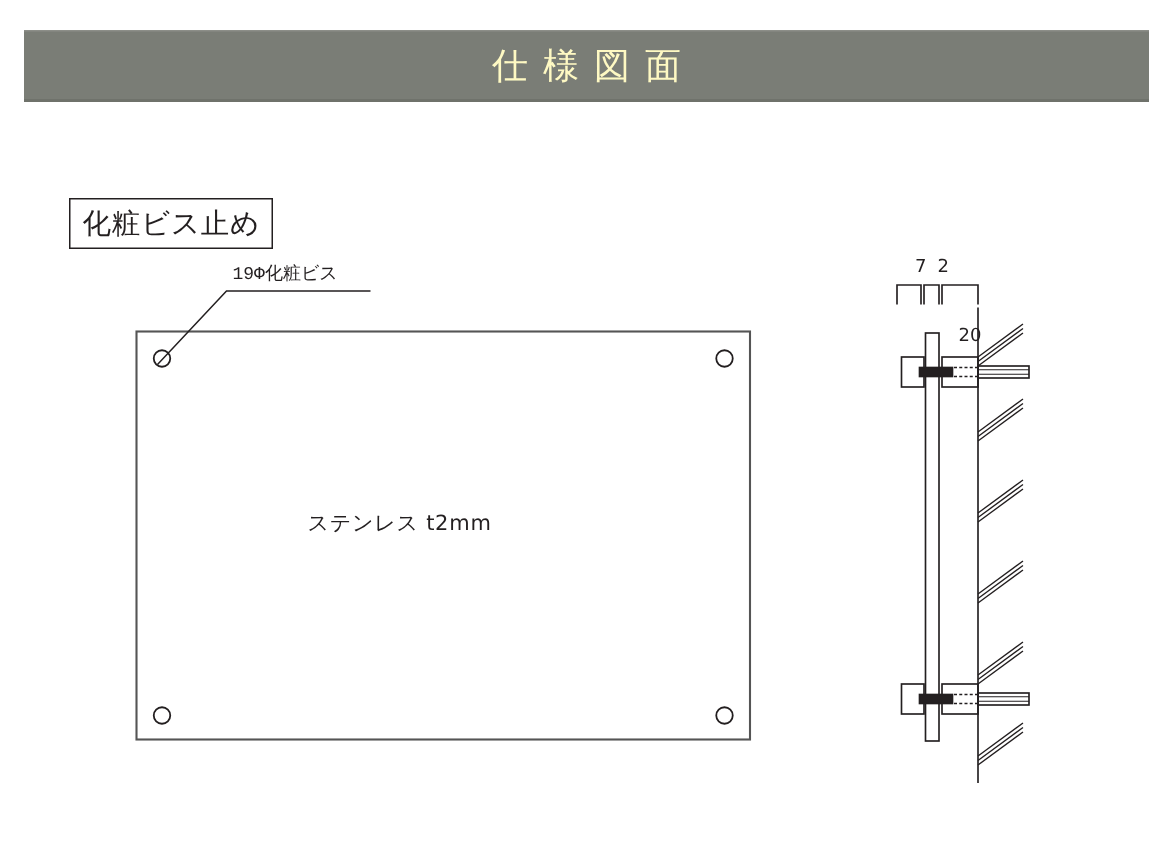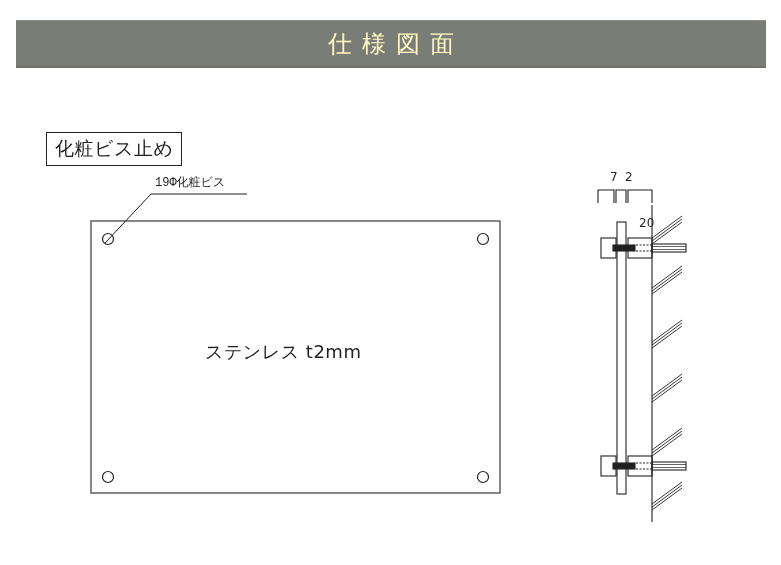--- a/index.html
+++ b/index.html
@@ -7,21 +7,21 @@
          font-family: "DejaVu Sans", "Liberation Sans", sans-serif; color:#231f20; }
   .header { position:absolute; left:16px; top:20px; width:750px; height:48px;
             background:#7a7d76; border-top:1px solid #8c8e88; border-bottom:2px solid #6f726b;
             box-sizing:border-box; display:flex; align-items:center; justify-content:center; }
   .header-title { color:#fef9c3; font-size:24px; letter-spacing:10px; font-weight:normal;
                   padding-left:10px; }
   .section-label { position:absolute; left:46px; top:132px; height:34px; padding:15px 8px;
                    border:1.5px solid #231f20; box-sizing:border-box;
                    display:flex; align-items:center; font-size:19px; letter-spacing:0.5px; }
   .callout { position:absolute; left:155px; top:174px; font-size:12px;font-family:Liberation Mono, monospace; }
-  .panel-text { position:absolute; left:205px; top:340px; font-size:18px; letter-spacing:0.5px; }
+  .panel-text { position:absolute; left:205px; top:340px; font-size:14px; letter-spacing:0.5px; }
   .dim { position:absolute; font-size:12px; }
   svg.drawing { position:absolute; left:0; top:0; }
 </style>
 </head>
 <body>
 
 <div class="header">
   <span class="header-title">仕様図面</span>
 </div>
 

